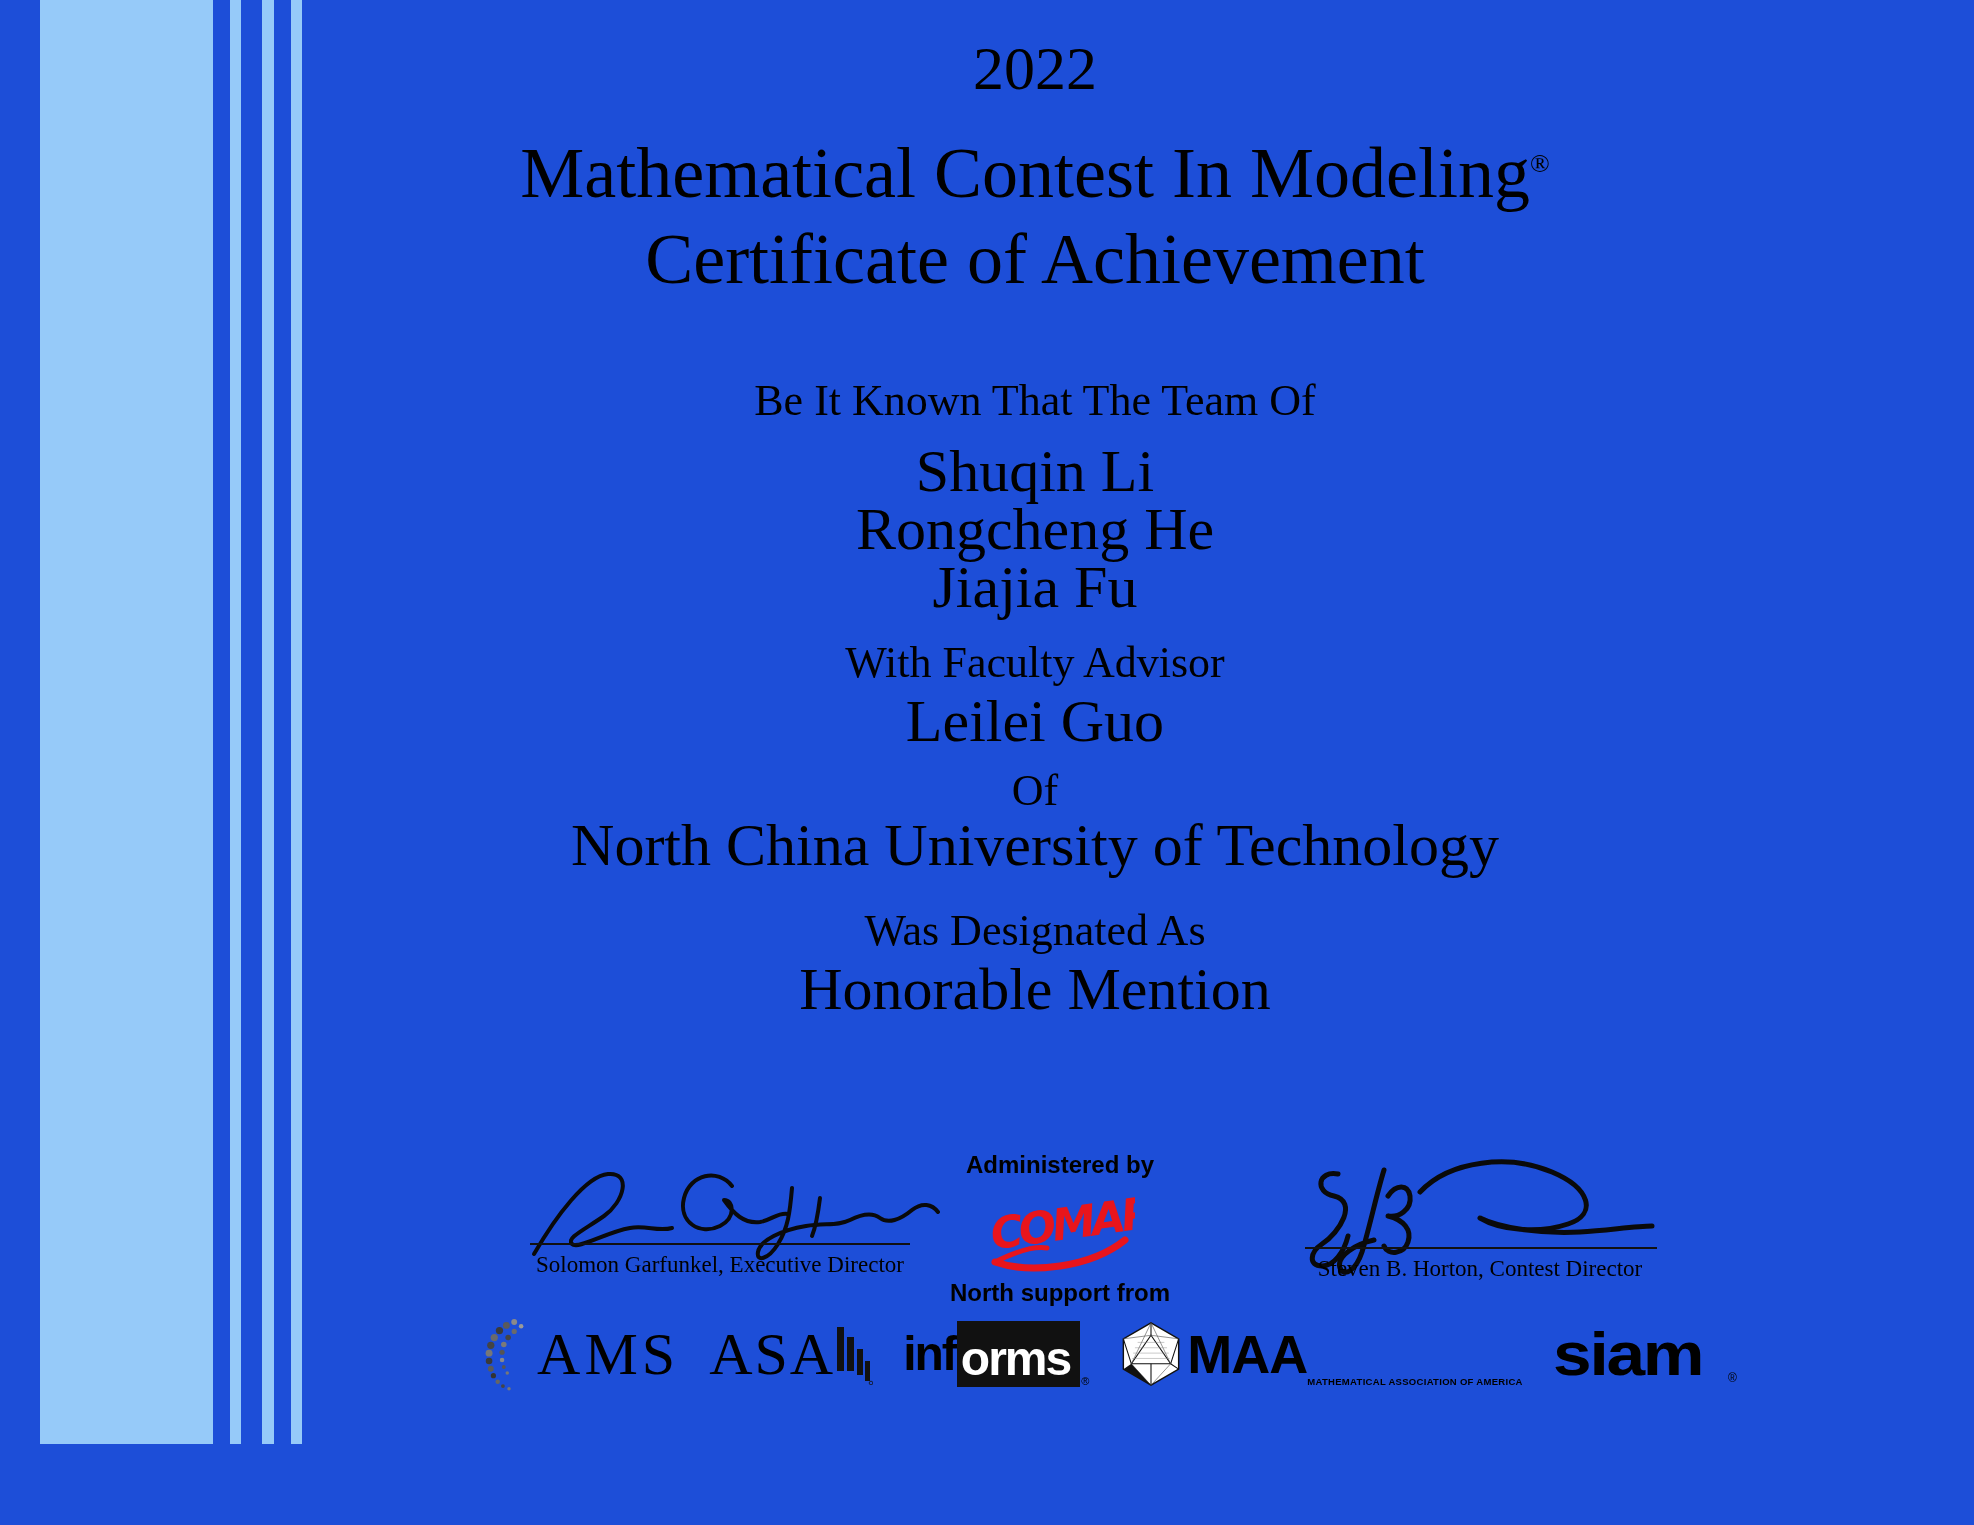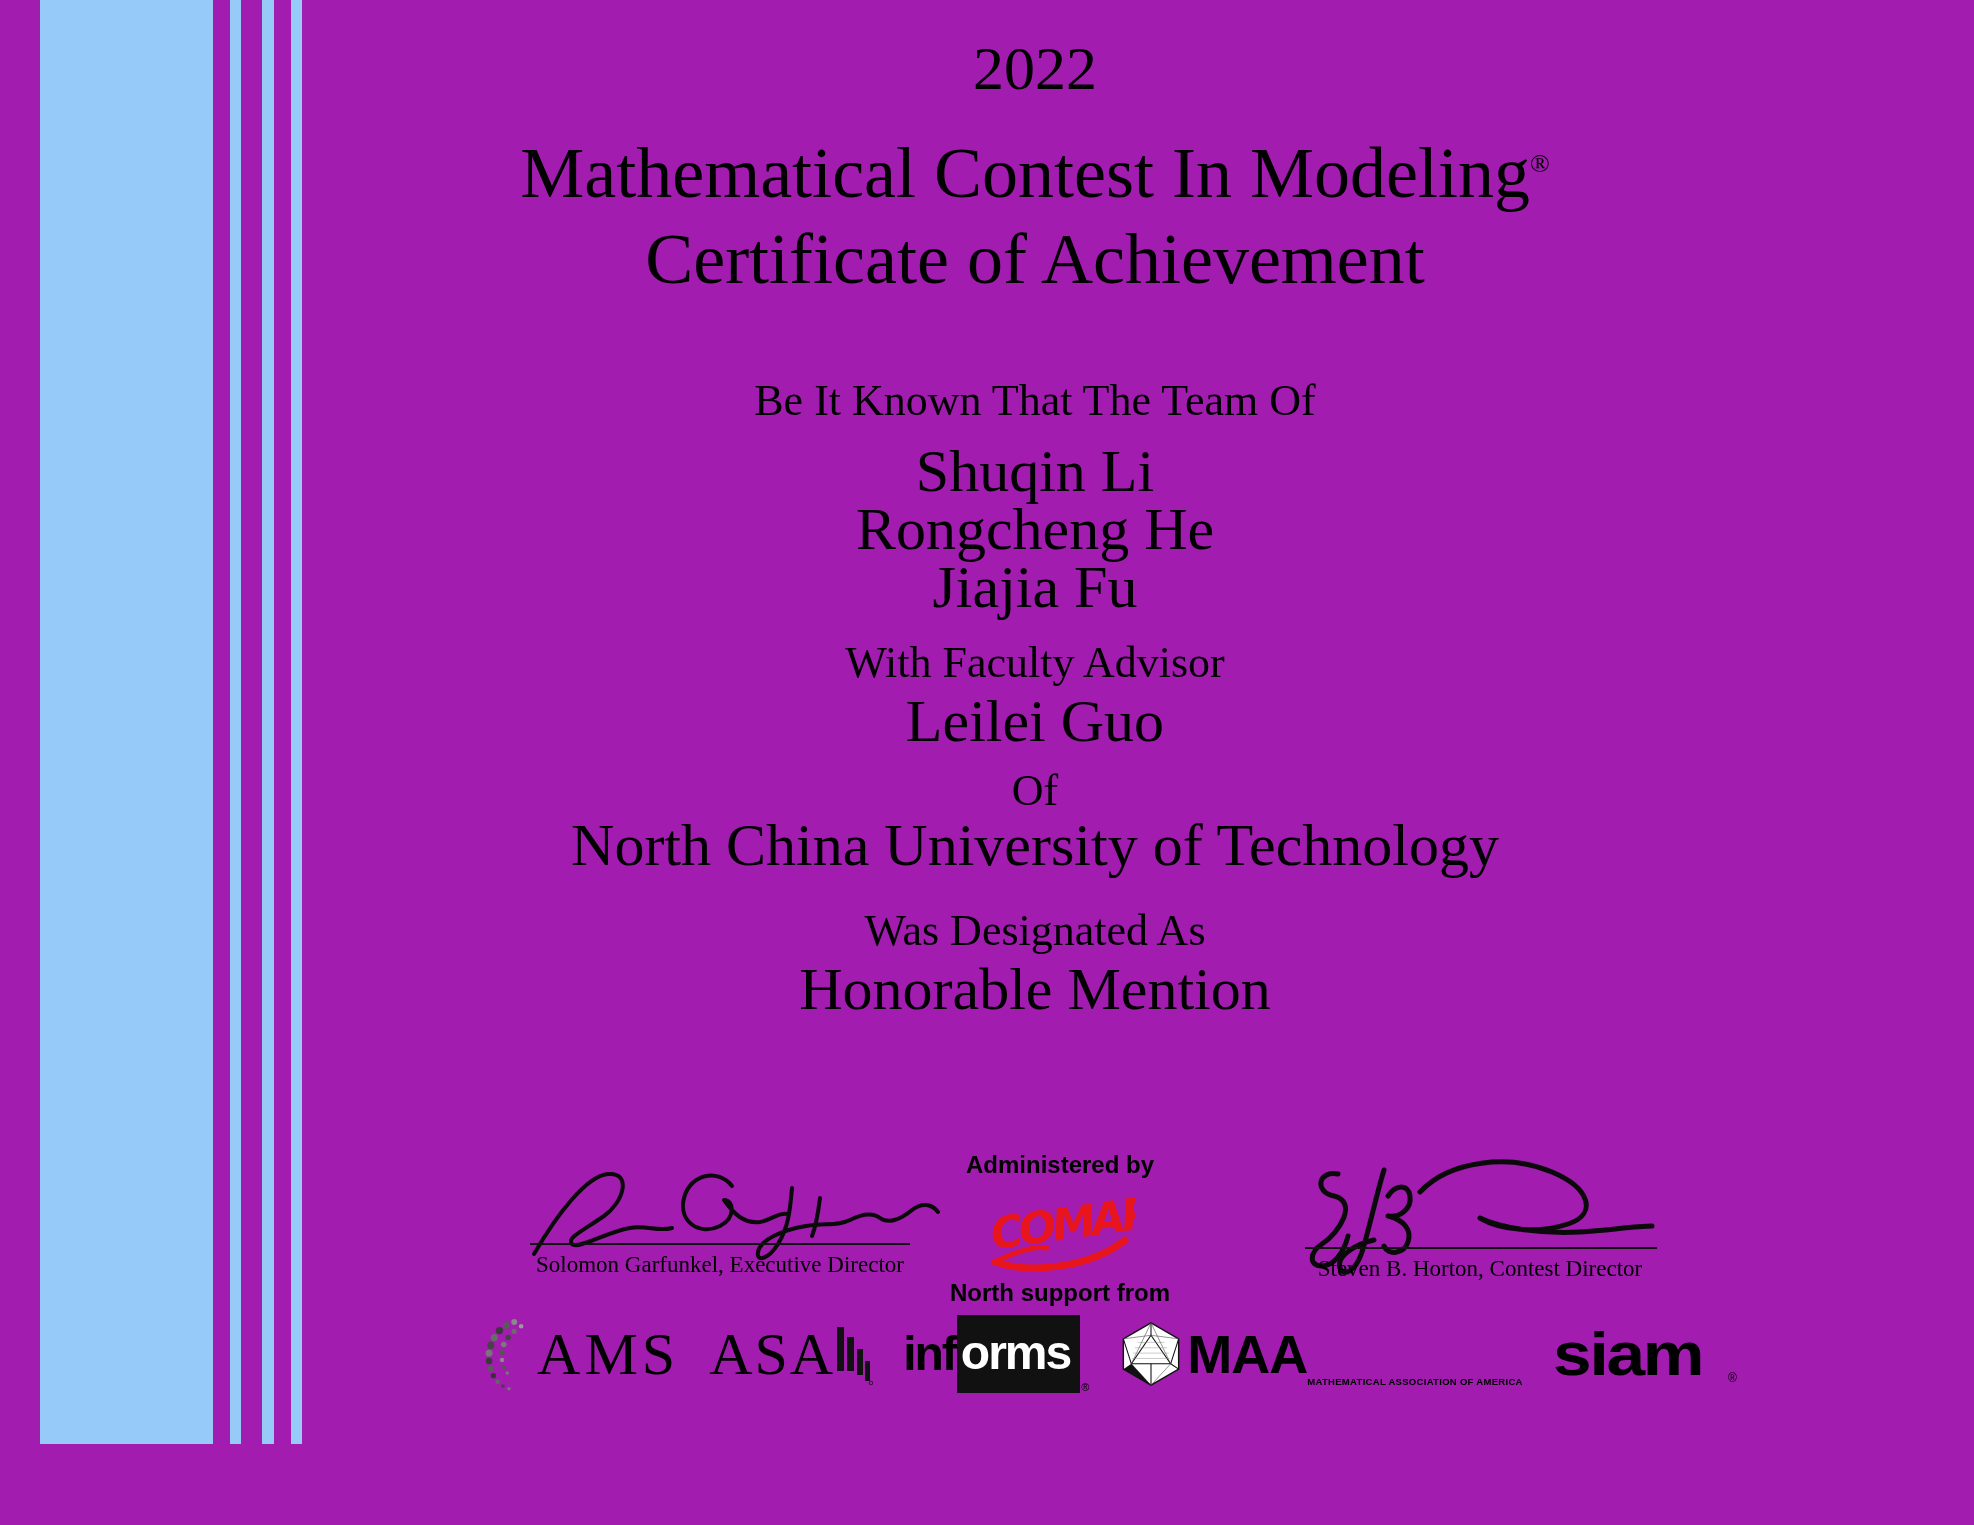--- a/index.html
+++ b/index.html
@@ -1,19 +1,19 @@
 <!DOCTYPE html>
 <html><head>
 <meta charset="utf-8">
 <style>
   html,body{margin:0;padding:0;background:#ffffff;}
   .page{
     position:relative;
     width:1974px;height:1525px;
-    background:#a21caf;
+    background:#1d4ed8;
     overflow:hidden;
     font-family:"Liberation Serif", serif;
     color:#000;
   }
   
   .bar{position:absolute;top:0;height:1444px;background:#96CAF9;}
   .bar-wide{left:40px;width:173px;}
   .bar-s1{left:230px;width:11px;}
   .bar-s2{left:262px;width:12px;}
   .bar-s3{left:291px;width:11px;}
@@ -62,21 +62,21 @@
     display:flex;justify-content:center;align-items:center;gap:30px;
     font-family:"Liberation Sans", sans-serif;}
   .sp{display:flex;align-items:center;}
   .ams-text{font-family:"Liberation Serif", serif;font-size:60px;letter-spacing:4px;line-height:1;margin-left:2px;}
   .asa{position:relative;}
   .asa-text{font-family:"Liberation Serif", serif;font-size:60px;letter-spacing:2px;line-height:1;}
   .asa-mark{margin-left:2px;align-self:flex-start;margin-top:4px;}
   .informs{display:flex;align-items:center;}
   .inf-prefix{font-size:48px;font-weight:bold;letter-spacing:-2px;line-height:1;}
   .inf-box{background:#111;color:#fff;font-size:48px;font-weight:bold;letter-spacing:-2px;
-    line-height:1;padding:14px 10px 16px 4px;margin-left:1px;}
+    line-height:1;padding:14px 10px 4px 4px;margin-left:1px;}
   .inf-reg{font-size:11px;align-self:flex-end;margin-left:1px;}
   .maa{display:flex;flex-direction:row;align-items:flex-end;}
   .maa-row{display:flex;align-items:center;}
   .maa-text{font-size:54px;font-weight:bold;letter-spacing:-1px;line-height:1;margin-left:4px;}
   .maa-caption{font-size:9.5px;font-weight:bold;letter-spacing:0.3px;margin-top:3px;white-space:nowrap;}
   .siam{display:flex;gap:32px;}
   .siam-text{font-size:62px;font-weight:bold;letter-spacing:-2px;line-height:1;transform:scaleX(1.12);transform-origin:left;}
   .siam-reg{font-size:12px;align-self:flex-end;margin-left:10px;}
 </style>
 </head>

